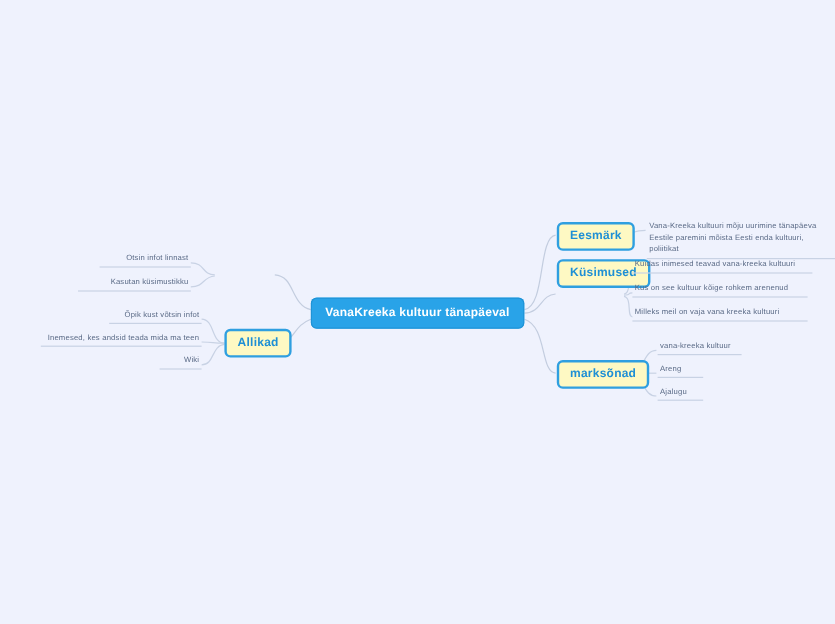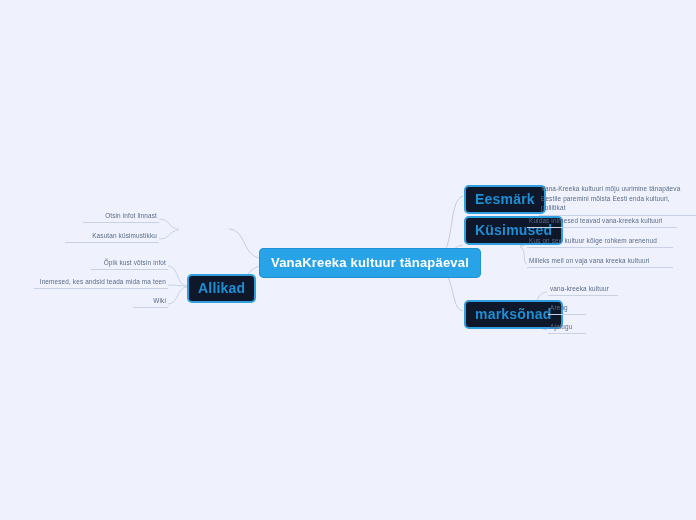--- a/index.html
+++ b/index.html
@@ -31,38 +31,38 @@
   }
 
   
   .central-node {
     position: absolute;
     left: 259px;
     top: 248px;
     box-sizing: border-box;
     background: #29a3e8;
     color: #ffffff;
-    font-size: 13px;
+    font-size: 10px;
     font-weight: bold;
     letter-spacing: 0.2px;
     border-radius: 5px;
     padding: 7px 12px 8px 12px;
     white-space: nowrap;
     box-shadow: 0 0 0 1px #1f93d6 inset;
   }
 
   
   .branch-node {
     position: absolute;
     box-sizing: border-box;
-    background: #0f172a;
+    background: #fef9c3;
     border: 2px solid #2f9fe0;
     border-radius: 5px;
     color: #1e8fd5;
-    font-size: 14px;
+    font-size: 10px;
     font-weight: bold;
     letter-spacing: 0.2px;
     padding: 4px 9px 5px 9px;
     white-space: nowrap;
     text-align: center;
   }
   .branch-node.n-eesmark   { left: 464px; top: 185px; }
   .branch-node.n-kysimused { left: 464px; top: 216px; }
   .branch-node.n-marksonad { left: 464px; top: 300px; text-align: right; }
   .branch-node.n-meetodid  { left: 179px; top: 218px; }

